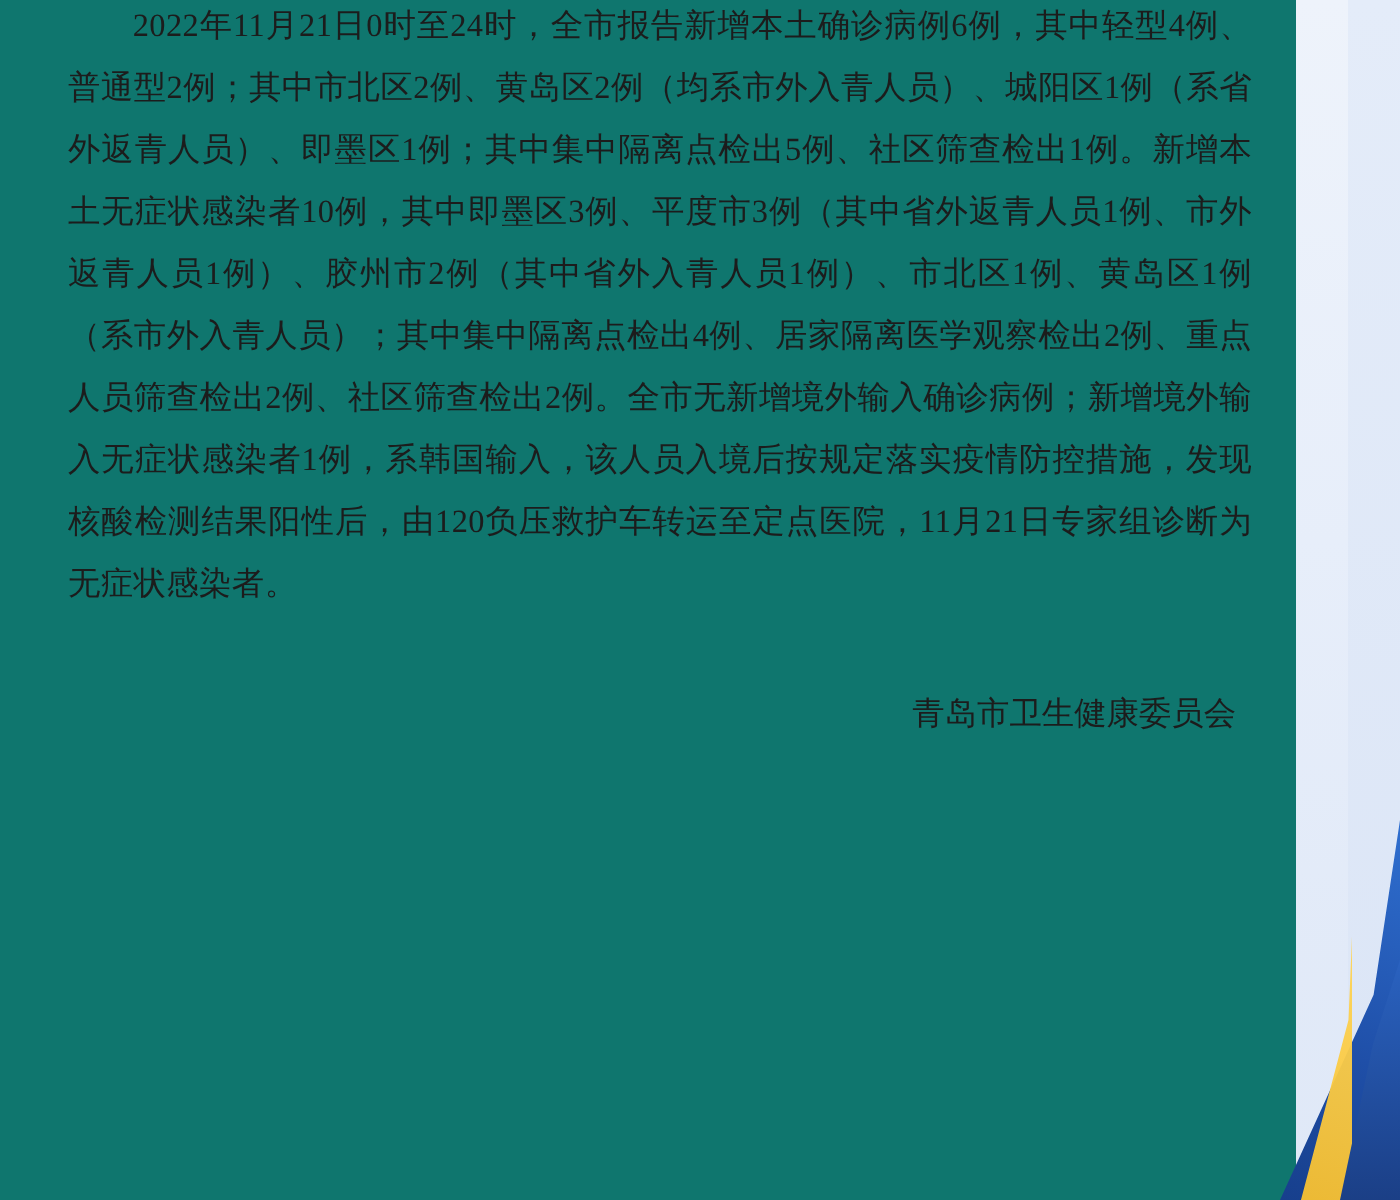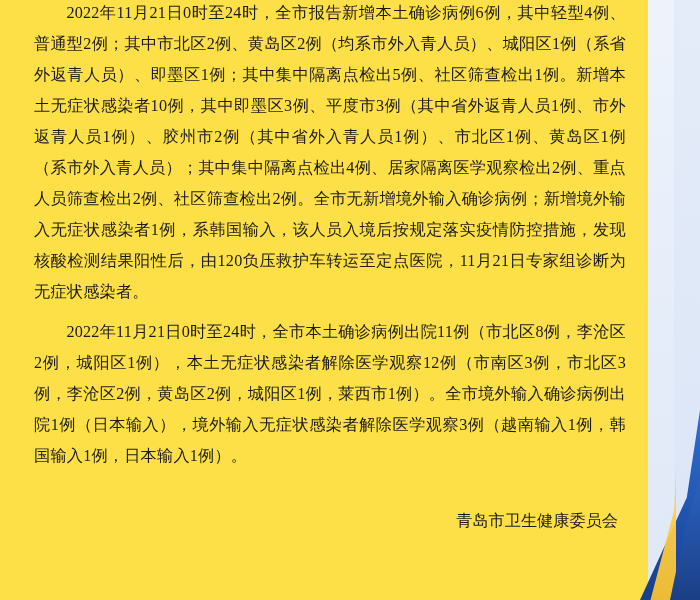--- a/index.html
+++ b/index.html
@@ -10,21 +10,21 @@
     width: 700px;
     height: 600px;
     overflow: hidden;
     background: #ffffff;
     font-family: "Liberation Sans", sans-serif;
   }
   #page {
     position: relative;
     width: 700px;
     height: 600px;
-    background: #fde047;
+    background: #0f766e;
     box-sizing: border-box;
     overflow: hidden;
   }
   
   #right-band {
     position: absolute;
     top: 0;
     right: 0;
     width: 52px;
     height: 600px;
@@ -104,17 +104,16 @@
 
   <div id="right-band">
     <div id="right-band-inner"></div>
   </div>
   <div id="swoosh-blue"></div>
   <div id="swoosh-yellow"></div>
   <div id="swoosh-blue-2"></div>
 
   <div id="content">
     <p class="para first">2022年11月21日0时至24时，全市报告新增本土确诊病例6例，其中轻型4例、普通型2例；其中市北区2例、黄岛区2例（均系市外入青人员）、城阳区1例（系省外返青人员）、即墨区1例；其中集中隔离点检出5例、社区筛查检出1例。新增本土无症状感染者10例，其中即墨区3例、平度市3例（其中省外返青人员1例、市外返青人员1例）、胶州市2例（其中省外入青人员1例）、市北区1例、黄岛区1例（系市外入青人员）；其中集中隔离点检出4例、居家隔离医学观察检出2例、重点人员筛查检出2例、社区筛查检出2例。全市无新增境外输入确诊病例；新增境外输入无症状感染者1例，系韩国输入，该人员入境后按规定落实疫情防控措施，发现核酸检测结果阳性后，由120负压救护车转运至定点医院，11月21日专家组诊断为无症状感染者。</p>
-    <p class="para">2022年11月21日0时至24时，全市本土确诊病例出院11例（市北区8例，李沧区2例，城阳区1例），本土无症状感染者解除医学观察12例（市南区3例，市北区3例，李沧区2例，黄岛区2例，城阳区1例，莱西市1例）。全市境外输入确诊病例出院1例（日本输入），境外输入无症状感染者解除医学观察3例（越南输入1例，韩国输入1例，日本输入1例）。</p>
     <div id="signature">青岛市卫生健康委员会</div>
   </div>
 
 </div>
 
 </body></html>

